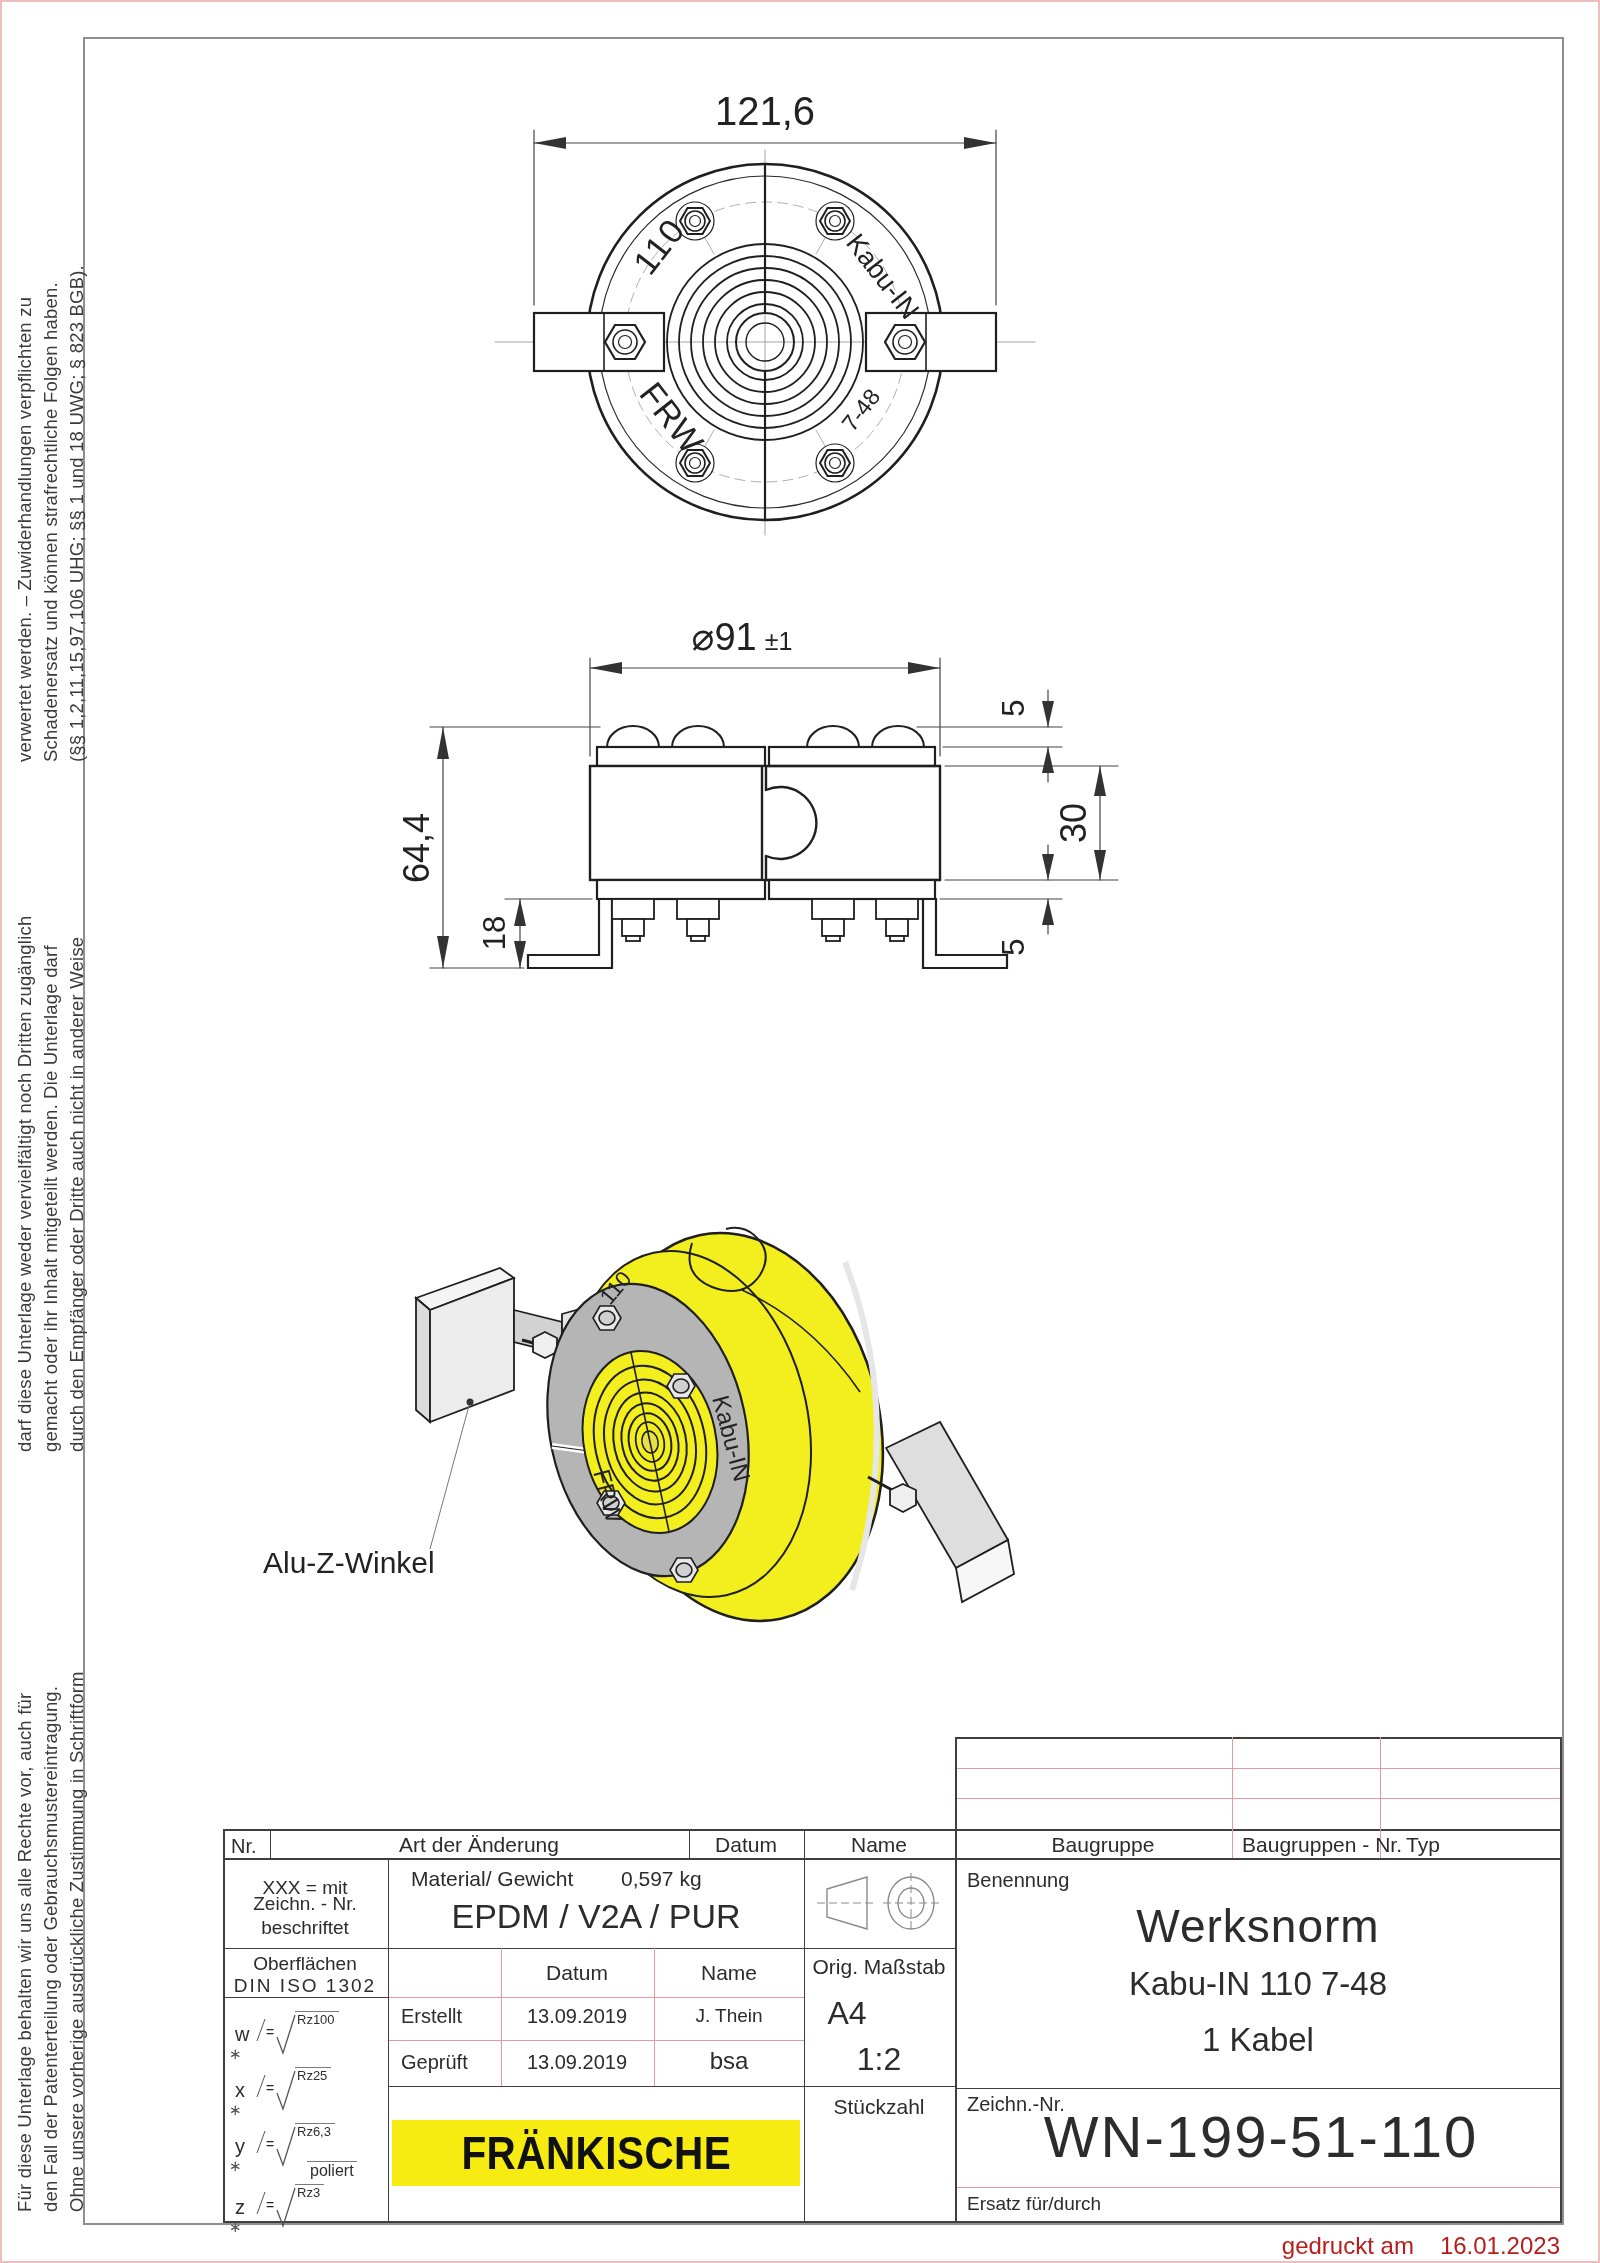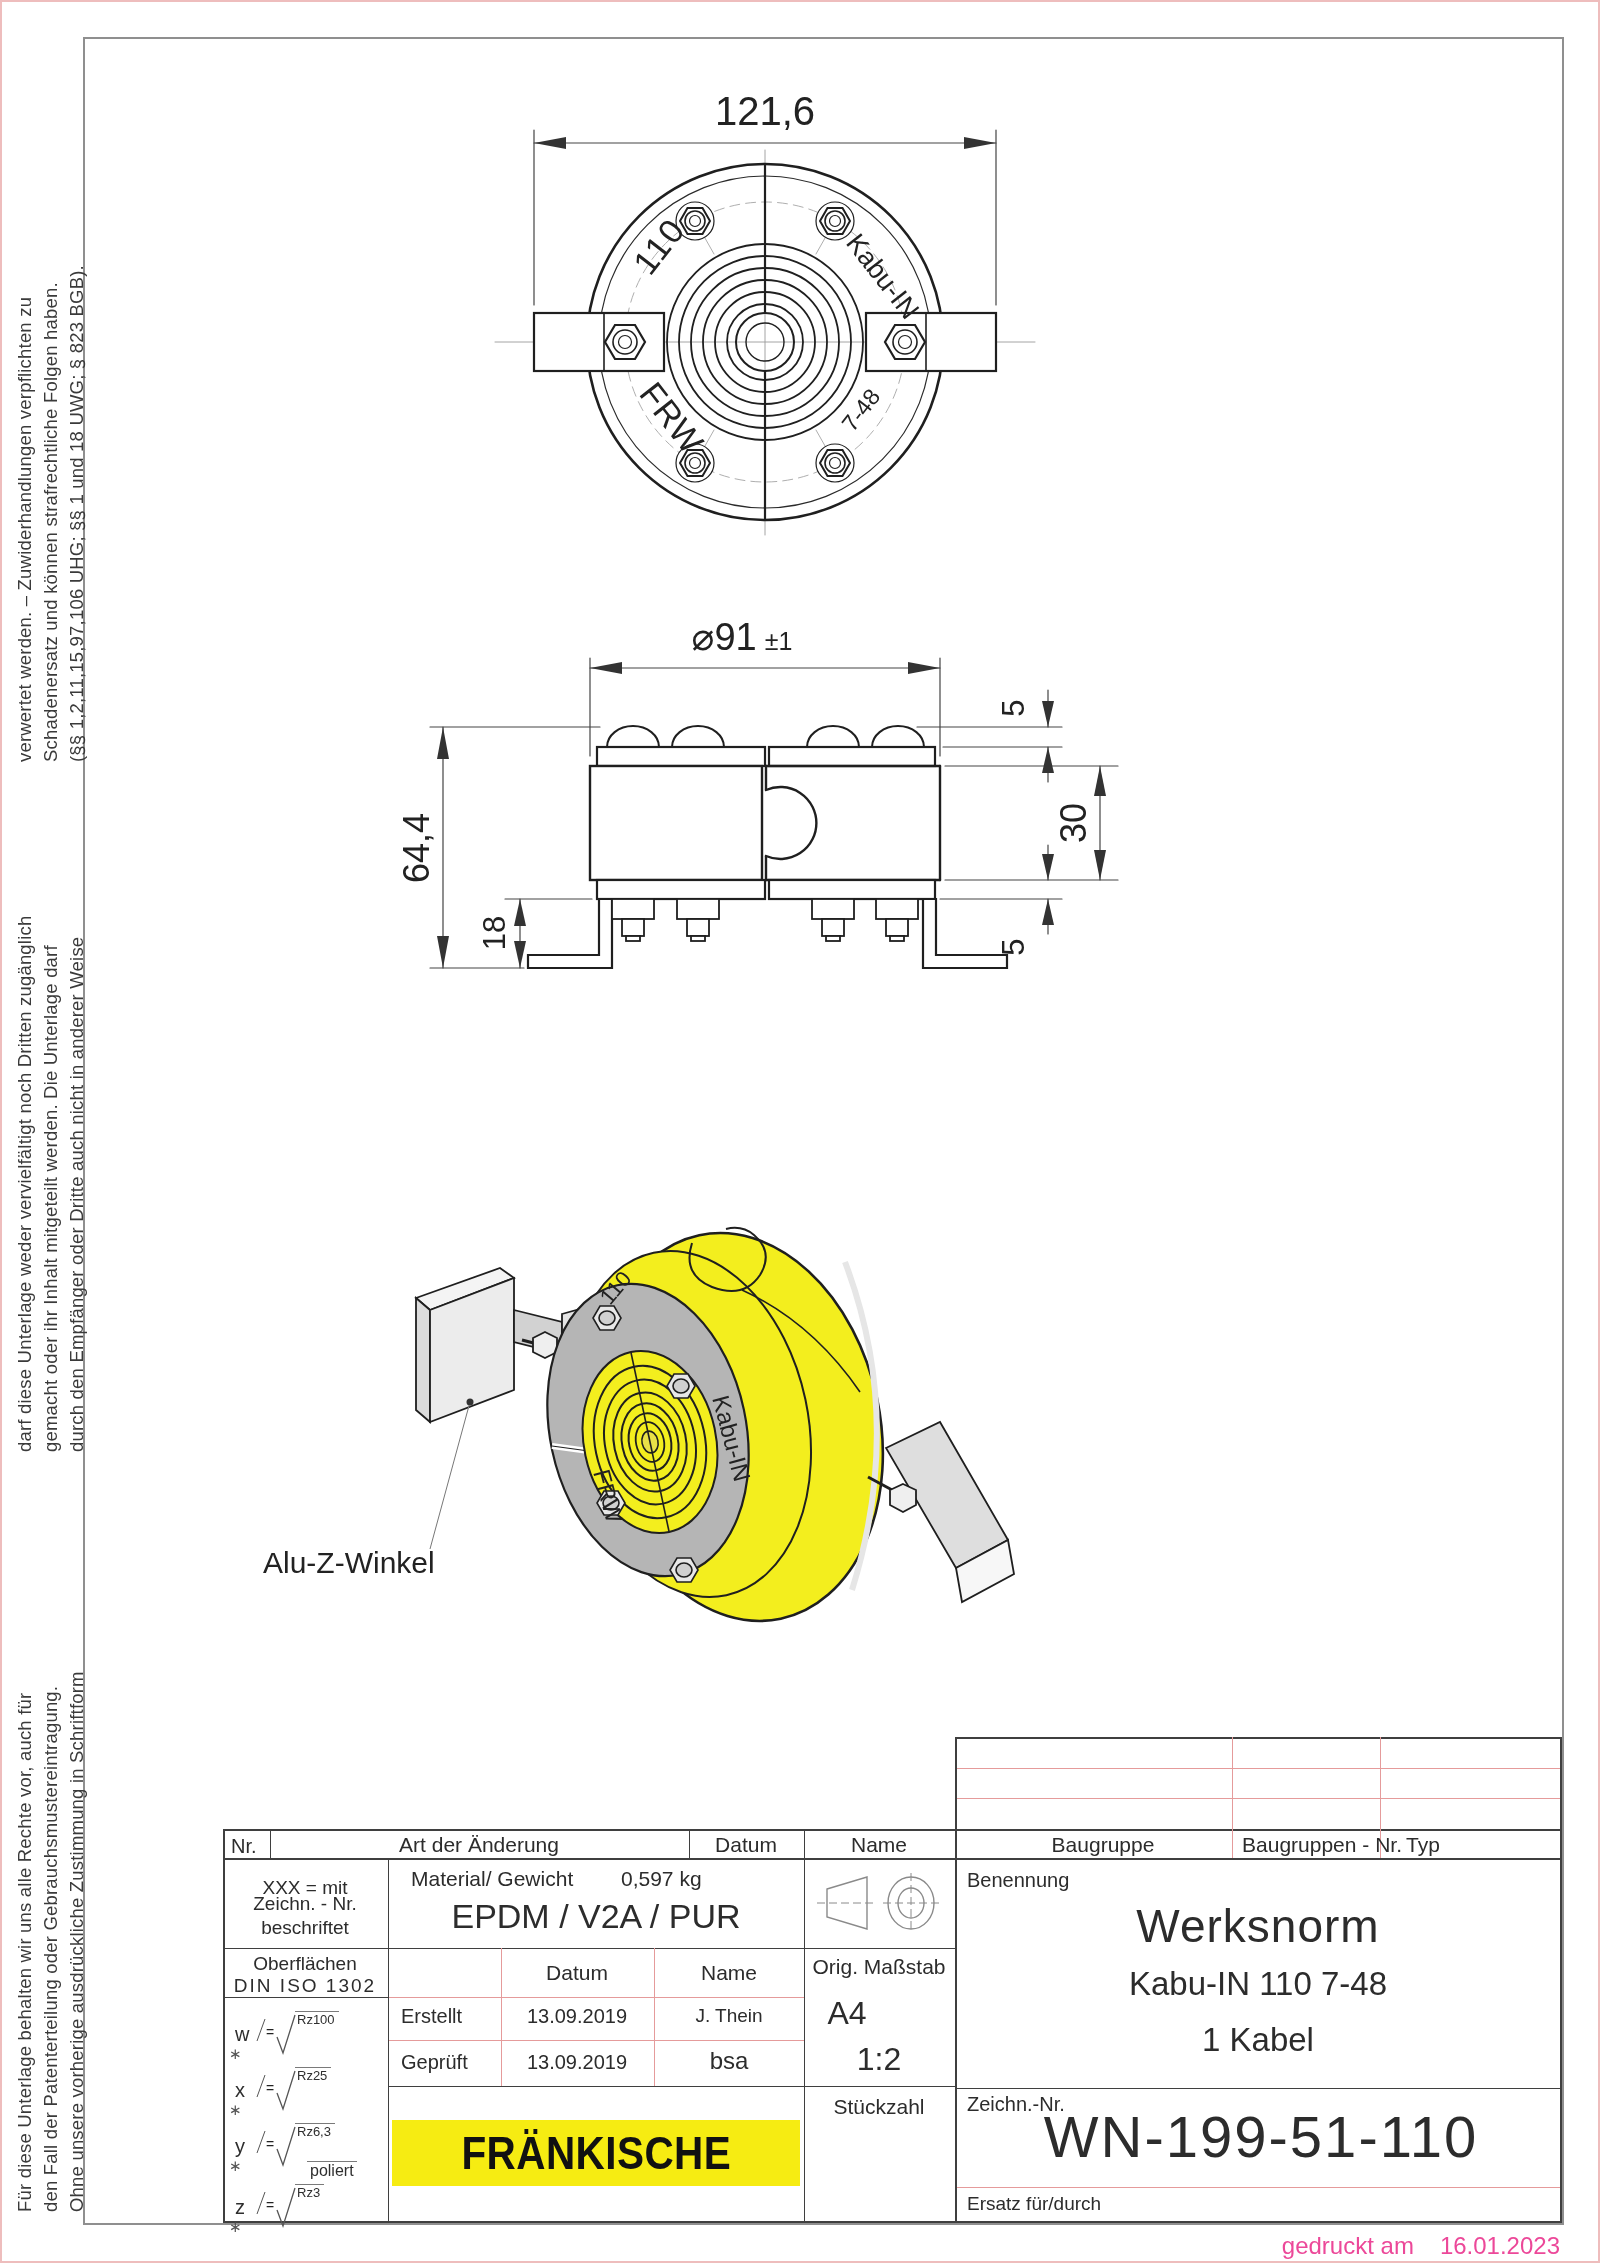--- a/index.html
+++ b/index.html
@@ -32,21 +32,21 @@
   .logo{position:absolute;background:#f6ec12;display:flex;align-items:center;justify-content:center;}
   .logo span{font-weight:bold;font-size:46px;letter-spacing:.5px;color:#111;transform:scaleX(.88);}
   
   .sf-row{position:absolute;left:6px;width:158px;height:54px;}
   .sf-letter{position:absolute;left:6px;top:16px;font-size:20px;}
   .sf-ast{position:absolute;left:0px;top:38px;font-size:15px;color:#555;}
   .sf-check{position:absolute;left:20px;top:2px;}
   .sf-val{position:absolute;left:66px;top:4px;font-size:13px;border-top:1px solid #7a7a7a;padding:0 4px 0 2px;}
   .sf-note{position:absolute;left:78px;top:-19px;font-size:16px;border-top:1px solid #7a7a7a;padding:0 3px;}
   .sf-note:empty{display:none;}
-  .footer-print{position:absolute;top:2232px;right:40px;font-size:24px;color:#ec4899;z-index:20;}
+  .footer-print{position:absolute;top:2232px;right:40px;font-size:24px;color:#b91c1c;z-index:20;}
   .footer-print span{margin-left:26px;}
   svg text{fill:#222;}
 </style>
 </head>
 <body>
 
 <div class="page-border"></div>
 <div class="frame"></div>
 
 <div class="vblock" style="left:12px;top:762px;">

